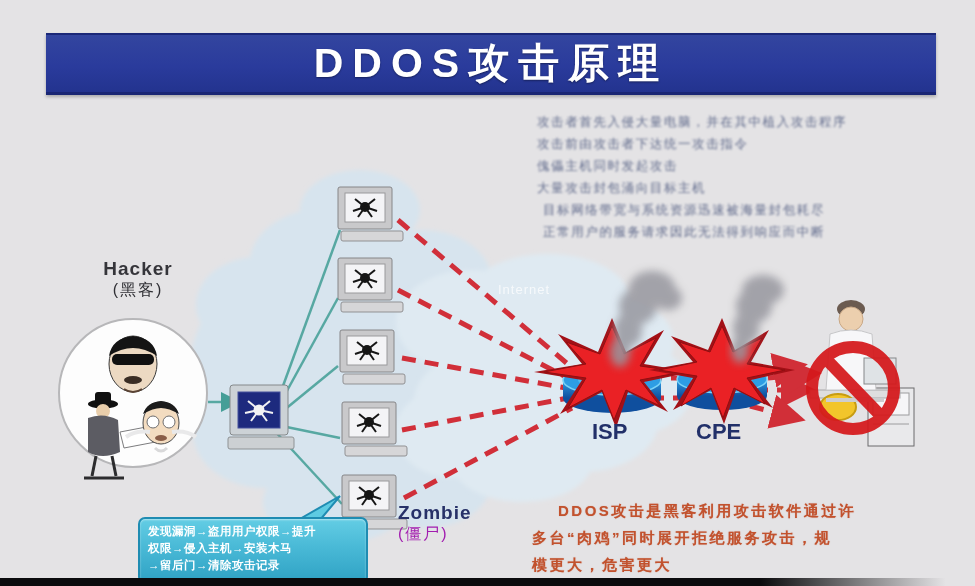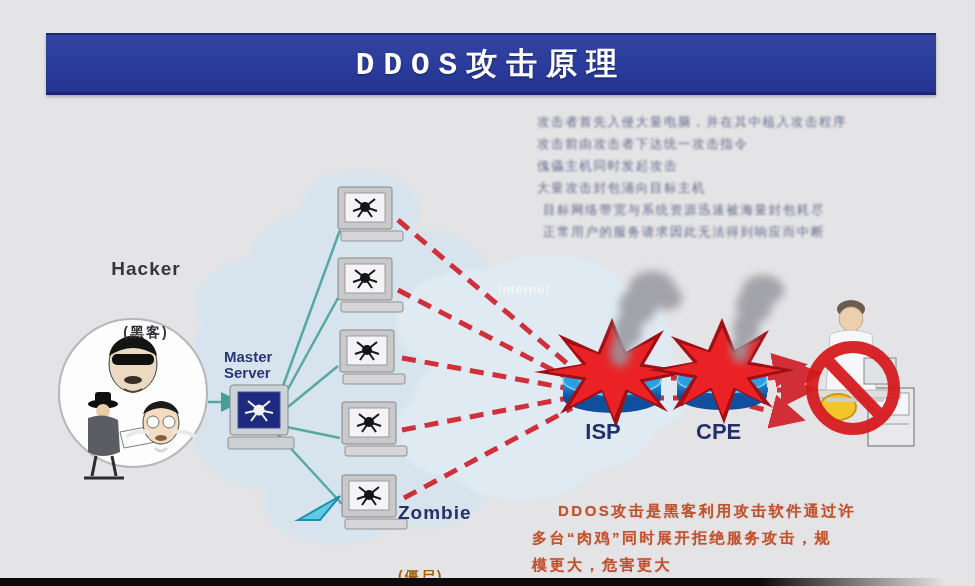--- a/index.html
+++ b/index.html
@@ -9,33 +9,33 @@
 
   
   #titlebar{
     left:46px; top:33px; width:890px; height:57px;
     background:linear-gradient(180deg,#33459f 0%, #2a3b9c 55%, #23338f 100%);
     border-top:2px solid #1b2878; border-bottom:3px solid #1a2674;
     box-shadow:0 2px 3px rgba(0,0,0,.25);
     display:flex; align-items:center; justify-content:center;
   }
   #titlebar .title{
-    color:#ffffff; font-family:Liberation Mono, monospace; font-weight:bold;
-    font-size:31px; letter-spacing:9px; text-shadow:0 1px 2px rgba(0,0,0,.4);
+    color:#ffffff; font-family:Liberation Sans, sans-serif; font-weight:bold;
+    font-size:41px; letter-spacing:9px; text-shadow:0 1px 2px rgba(0,0,0,.4);
     filter:blur(.3px);
   }
 
   .label-en{font-weight:bold; color:#35353a; font-size:19px; letter-spacing:1px; filter:blur(.4px);}
-  .label-zh{font-weight:bold; color:#2f2f34; font-size:14px; letter-spacing:2px; filter:blur(.5px);margin-top:44px;}
+  .label-zh{font-weight:normal; color:#2f2f34; font-size:16px; letter-spacing:2px; filter:blur(.5px);}
   .label-blue{font-weight:bold; color:#223069; filter:blur(.4px);}
 
-  #hacker-label{left:96px; top:258px; width:100px; text-align:center;}
+  #hacker-label{left:88px; top:258px; width:100px; text-align:center;}
   #master-label{left:224px; top:349px; width:78px; font-size:15px; line-height:16px; font-weight:bold; color:#2b3575; filter:blur(.5px);}
   #zombie-label{left:398px; top:502px; width:100px; text-align:left; color:#273168;}
-  #isp-label{left:573px; top:419px; width:60px; font-size:22px; text-align:center;}
+  #isp-label{left:592px; top:419px; width:60px; font-size:22px; text-align:left;}
   #cpe-label{left:696px; top:419px; width:66px; font-size:22px; text-align:left;}
   #cloud-watermark{left:498px; top:282px; font-size:13px; color:rgba(255,255,255,.72); letter-spacing:1px; filter:blur(.7px);}
 
   
   #notes{left:537px; top:111px; width:320px; color:#616b8c; font-size:12.5px; line-height:22px; letter-spacing:1.6px; filter:blur(1.15px);}
   #notes div{white-space:nowrap;}
   #notes .indent{padding-left:6px;}
 
   
   #caption{left:532px; top:497px; width:420px; color:#c2522e; font-weight:bold; font-size:15px; line-height:27px; letter-spacing:2.5px; filter:blur(.75px); text-shadow:0 0 1px rgba(194,82,46,.5);}
@@ -309,44 +309,45 @@
 
   <div id="titlebar" class="abs">
     <span class="title">DDOS攻击原理</span>
   </div>
 
   <div id="hacker-label" class="abs">
     <div class="label-en">Hacker</div>
     <div class="label-zh">(黑客)</div>
   </div>
 
-  <div id="master-label" class="abs">
-    <div>Master</div>
-    <div>Server</div>
-  </div>
 
   <div id="zombie-label" class="abs">
     <div class="label-en" style="color:#273168">Zombie</div>
-    <div class="label-zh" style="color:#a16207">(僵尸)</div>
+    <div class="label-zh" style="color:#a21caf">(僵尸)</div>
   </div>
 
   <div id="isp-label" class="abs label-blue">ISP</div>
   <div id="cpe-label" class="abs label-blue">CPE</div>
 
   <div id="cloud-watermark" class="abs">Internet</div>
 
   <div id="notes" class="abs">
     <div>攻击者首先入侵大量电脑，并在其中植入攻击程序</div>
     <div>攻击前由攻击者下达统一攻击指令</div>
     <div>傀儡主机同时发起攻击</div>
     <div>大量攻击封包涌向目标主机</div>
     <div class="indent">目标网络带宽与系统资源迅速被海量封包耗尽</div>
     <div class="indent">正常用户的服务请求因此无法得到响应而中断</div>
   </div>
 
+  <div id="steps-box" class="abs">
+    <div>发现漏洞→盗用用户权限→提升</div>
+    <div>权限→侵入主机→安装木马</div>
+    <div>→留后门→清除攻击记录</div>
+  </div>
 
   <div id="caption" class="abs">
     <div class="first">DDOS攻击是黑客利用攻击软件通过许</div>
     <div>多台“肉鸡”同时展开拒绝服务攻击，规</div>
     <div>模更大，危害更大</div>
   </div>
 
   <div id="bottom-strip" class="abs"></div>
 </div>
 

